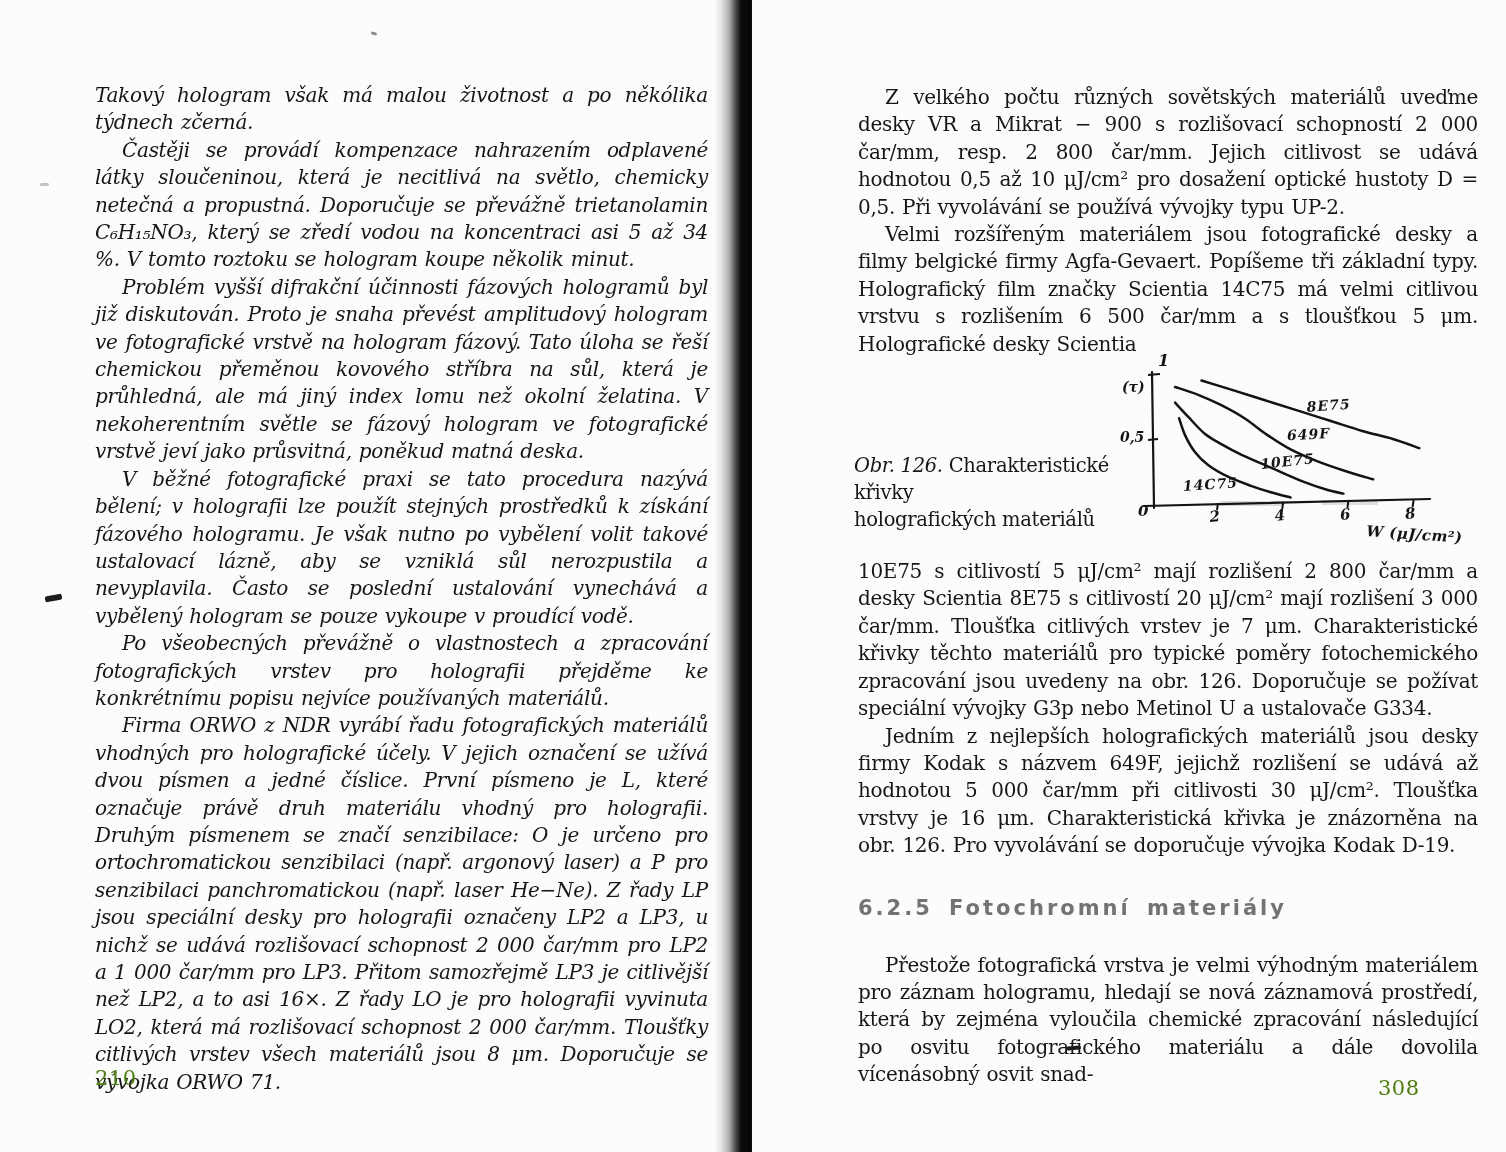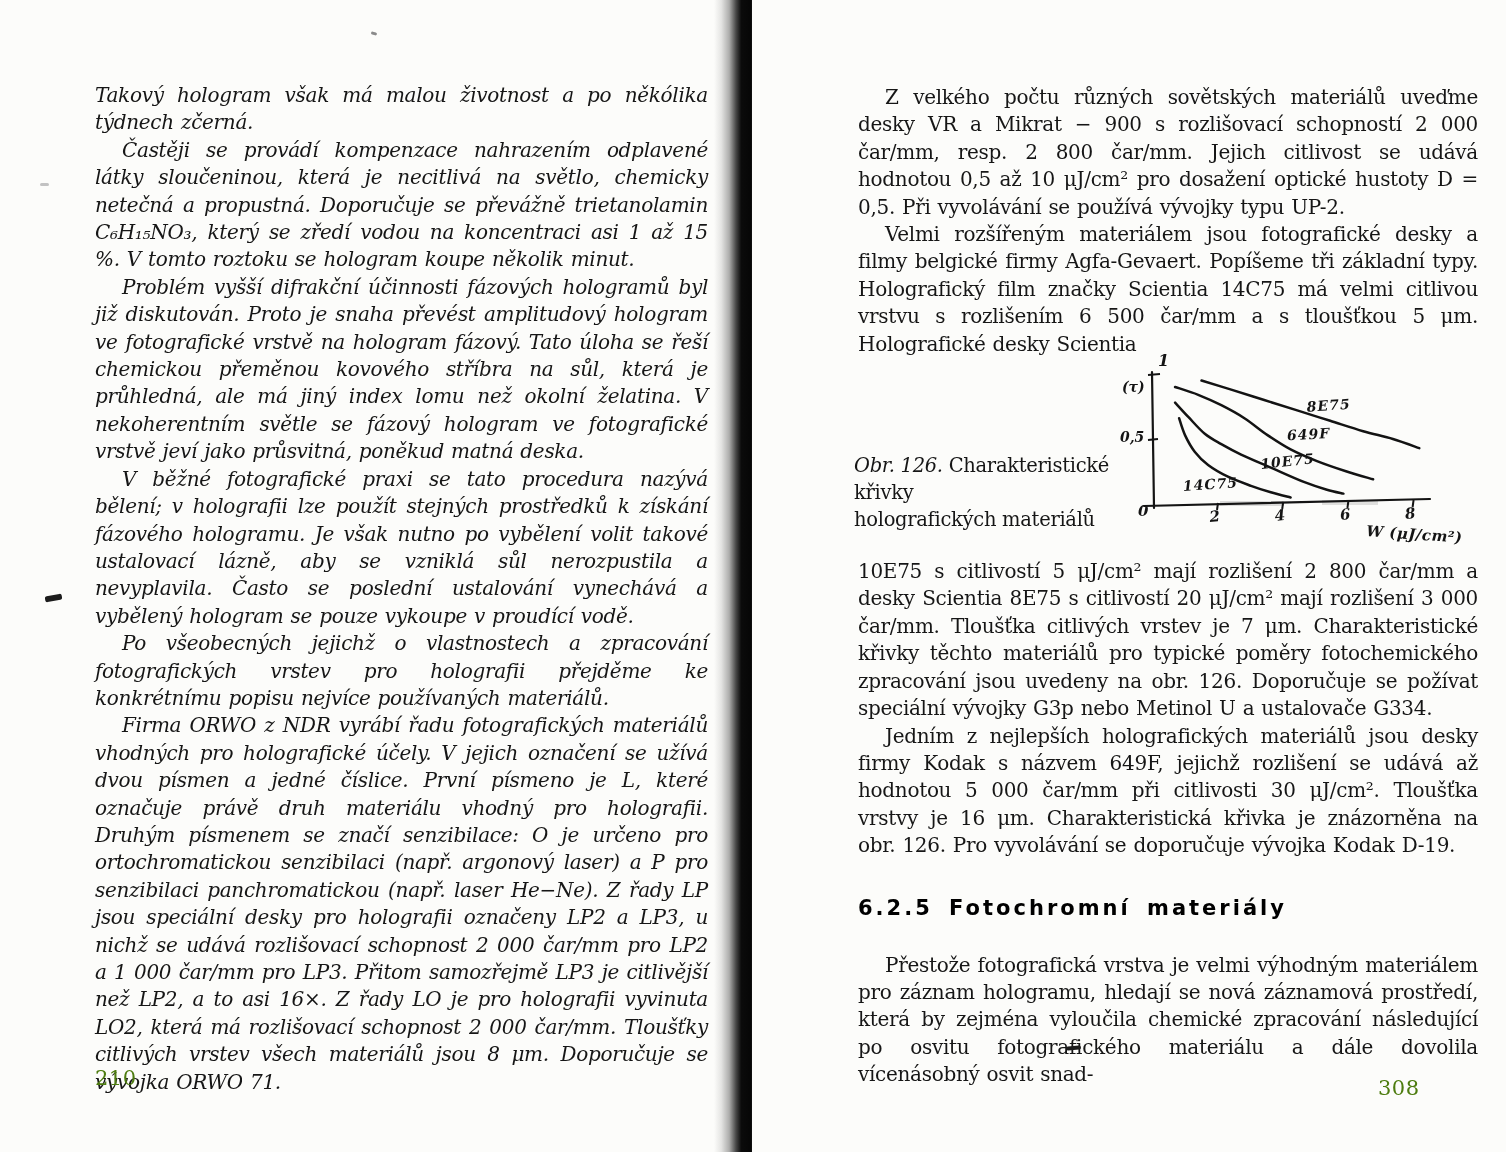--- a/index.html
+++ b/index.html
@@ -10,21 +10,21 @@
   }
   .page-col{position:absolute;}
   .page-col p{
     margin:0;font-size:20px;line-height:27.4px;text-align:justify;
     letter-spacing:-0.3px;word-spacing:1px;
   }
   .page-col p.indent{text-indent:27px;}
   .section-heading{
     font-family:"DejaVu Sans", sans-serif;font-weight:bold;
     font-size:21px;letter-spacing:3px;word-spacing:6px;
-    margin:36px 0 32px 0;color:#000000;
+    margin:36px 0 32px 0;color:#737373;
   }
   .page-number{
     position:absolute;font-size:21px;letter-spacing:0.5px;color:#4d7c0f;
     font-family:"DejaVu Serif", serif;
   }
   
   .gutter{
     position:absolute;left:714px;top:0;width:40px;height:1152px;
     background:linear-gradient(90deg,
       rgba(40,40,40,0) 0%,
@@ -47,24 +47,24 @@
   
   .mark{position:absolute;background:#1c1c1c;border-radius:2px;}
 </style>
 </head>
 <body>
 
 <div class="gutter"></div>
 
 <div class="page-col" style="left:95px;top:82px;width:613px;font-style:italic;">
   <p>Takový hologram však má malou životnost a po někólika týdnech zčerná.</p>
-  <p class="indent">Častěji se provádí kompenzace nahrazením odplavené látky sloučeninou, která je necitlivá na světlo, chemicky netečná a propustná. Doporučuje se převážně trietanolamin C₆H₁₅NO₃, který se zředí vodou na koncentraci asi 1 až 15 %. V tomto roztoku se hologram koupe několik minut.</p>
+  <p class="indent">Častěji se provádí kompenzace nahrazením odplavené látky sloučeninou, která je necitlivá na světlo, chemicky netečná a propustná. Doporučuje se převážně trietanolamin C₆H₁₅NO₃, který se zředí vodou na koncentraci asi 5 až 34 %. V tomto roztoku se hologram koupe několik minut.</p>
   <p class="indent">Problém vyšší difrakční účinnosti fázových hologramů byl již diskutován. Proto je snaha převést amplitudový hologram ve fotografické vrstvě na hologram fázový. Tato úloha se řeší chemickou přeměnou kovového stříbra na sůl, která je průhledná, ale má jiný index lomu než okolní želatina. V nekoherentním světle se fázový hologram ve fotografické vrstvě jeví jako průsvitná, poněkud matná deska.</p>
   <p class="indent">V běžné fotografické praxi se tato procedura nazývá bělení; v holografii lze použít stejných prostředků k získání fázového hologramu. Je však nutno po vybělení volit takové ustalovací lázně, aby se vzniklá sůl nerozpustila a nevyplavila. Často se poslední ustalování vynechává a vybělený hologram se pouze vykoupe v proudící vodě.</p>
-  <p class="indent">Po všeobecných jejichž o vlastnostech a zpracování fotografických vrstev pro holografii přejděme ke konkrétnímu popisu nejvíce používaných materiálů.</p>
+  <p class="indent">Po všeobecných převážně o vlastnostech a zpracování fotografických vrstev pro holografii přejděme ke konkrétnímu popisu nejvíce používaných materiálů.</p>
   <p class="indent">Firma ORWO z NDR vyrábí řadu fotografických materiálů vhodných pro holografické účely. V jejich označení se užívá dvou písmen a jedné číslice. První písmeno je L, které označuje právě druh materiálu vhodný pro holografii. Druhým písmenem se značí senzibilace: O je určeno pro ortochromatickou senzibilaci (např. argonový laser) a P pro senzibilaci panchromatickou (např. laser He−Ne). Z řady LP jsou speciální desky pro holografii označeny LP2 a LP3, u nichž se udává rozlišovací schopnost 2 000 čar/mm pro LP2 a 1 000 čar/mm pro LP3. Přitom samozřejmě LP3 je citlivější než LP2, a to asi 16×. Z řady LO je pro holografii vyvinuta LO2, která má rozlišovací schopnost 2 000 čar/mm. Tloušťky citlivých vrstev všech materiálů jsou 8 μm. Doporučuje se vývojka ORWO 71.</p>
 </div>
 <div class="page-number" style="left:95px;top:1066px;">210</div>
 
 <div class="page-col" style="left:858px;top:84px;width:620px;">
   <p class="indent">Z velkého počtu různých sovětských materiálů uveďme desky VR a Mikrat − 900 s rozlišovací schopností 2 000 čar/mm, resp. 2 800 čar/mm. Jejich citlivost se udává hodnotou 0,5 až 10 μJ/cm² pro dosažení optické hustoty D = 0,5. Při vyvolávání se používá vývojky typu UP-2.</p>
   <p class="indent">Velmi rozšířeným materiálem jsou fotografické desky a filmy belgické firmy Agfa-Gevaert. Popíšeme tři základní typy. Holografický film značky Scientia 14C75 má velmi citlivou vrstvu s rozlišením 6 500 čar/mm a s tloušťkou 5 μm. Holografické desky Scientia</p>
 
   <div class="figure-row">
     <div class="figure-caption">

